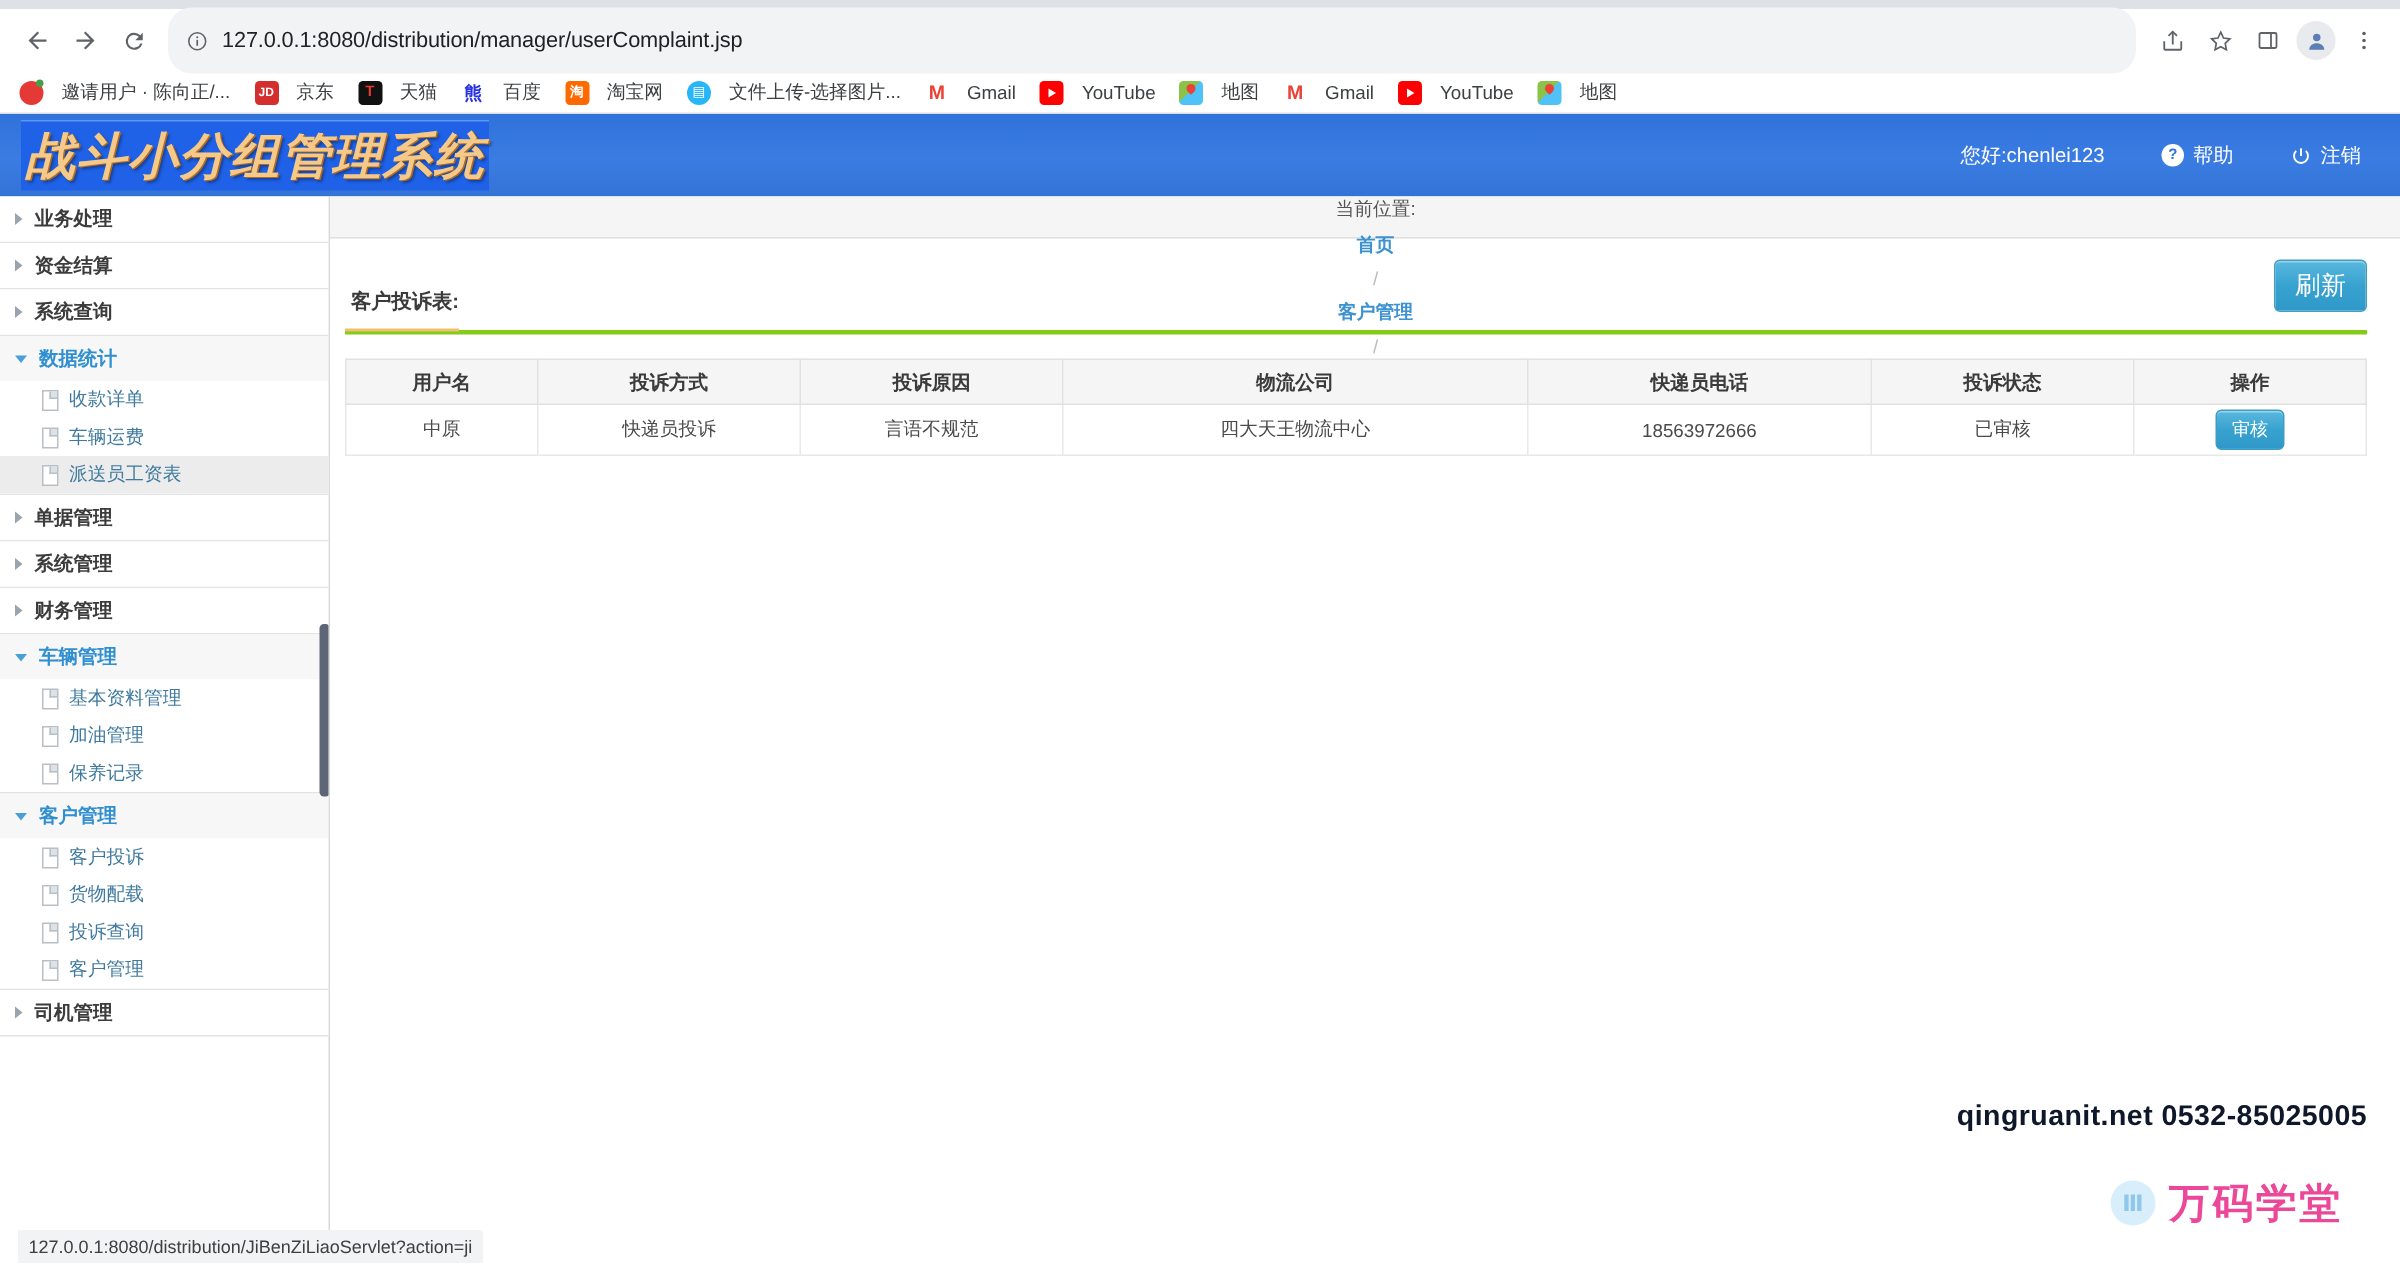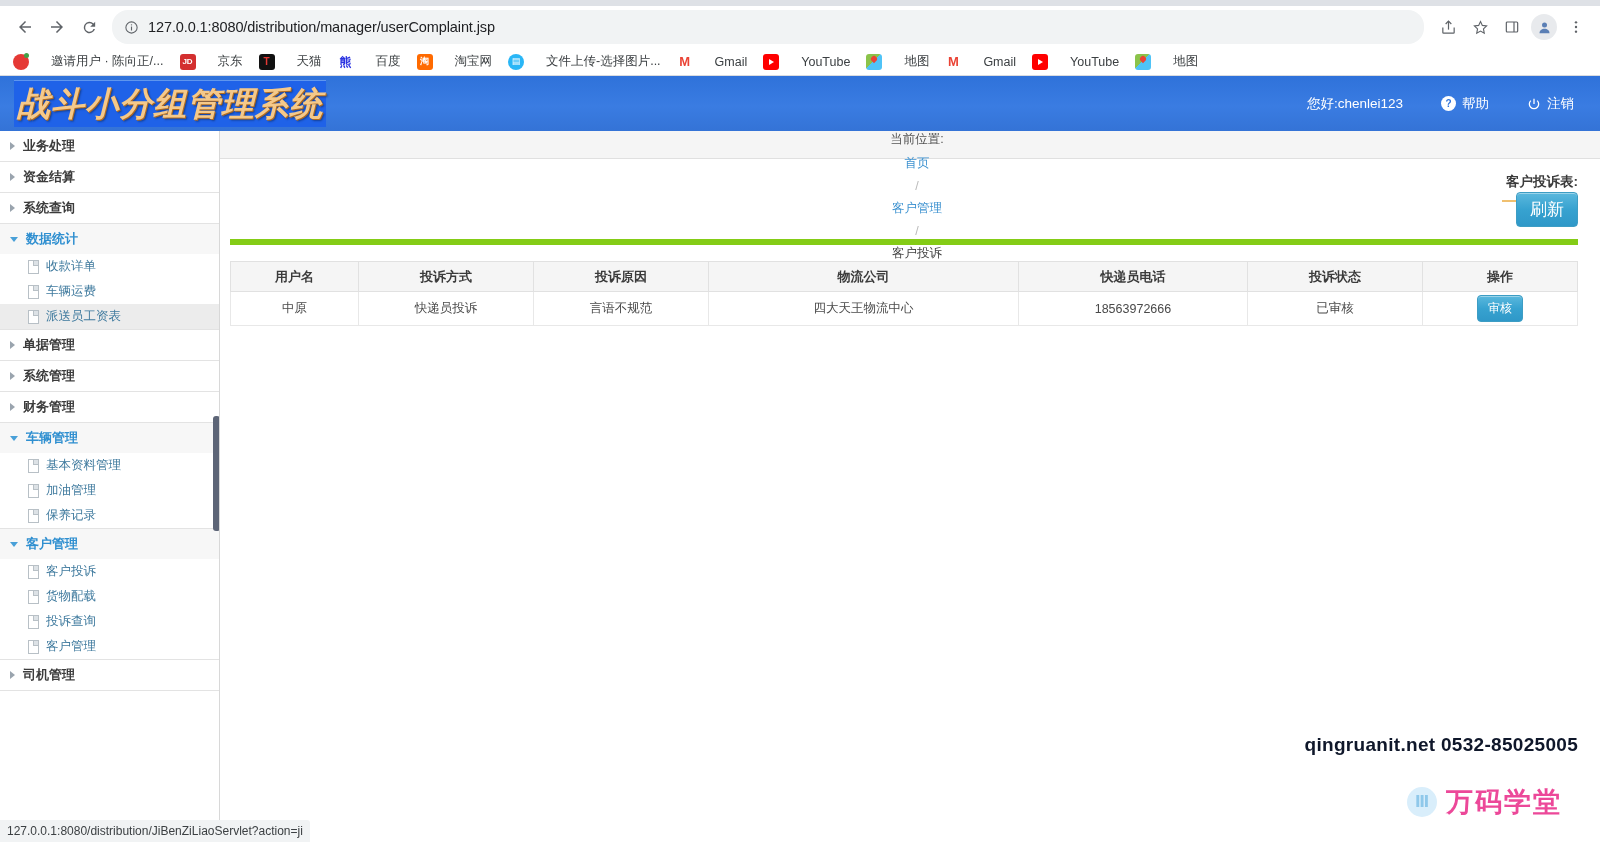--- a/index.html
+++ b/index.html
@@ -18,21 +18,21 @@
     height: 42px; background:#ffffff; display:flex; align-items:center;
     padding: 0 10px; gap: 2px; position:relative;
   }
   .navbtn {
     width: 30px; height: 30px; border-radius: 50%;
     display:flex; align-items:center; justify-content:center;
     color:#5f6368; font-size: 16px; cursor:pointer; flex:none;
   }
   .navbtn svg { display:block; }
   .omnibox {
-    flex: 1; height: 34px; background:#f1f3f4; border-radius: 16px;
+    flex: 1; height: 44px; background:#f1f3f4; border-radius: 16px;
     display:flex; align-items:center; padding: 0 12px; margin: 0 8px 0 6px;
     gap: 9px; min-width: 0;
   }
   .omnibox .urltext {
     font-size: 14.5px; color:#202124; white-space:nowrap; overflow:hidden;
     text-overflow:ellipsis; letter-spacing:-0.1px;
   }
   .tool-icons { display:flex; align-items:center; gap: 4px; flex:none; }
   .ticon {
     width: 28px; height:28px; display:flex; align-items:center; justify-content:center;
@@ -42,21 +42,21 @@
     width: 26px; height:26px; border-radius:50%; background:#e8eaed;
     display:flex;align-items:center;justify-content:center;
   }
 
   
   .bookmarks {
     height: 28px; display:flex; align-items:center; padding: 0 6px; gap: 2px;
     background:#fff; border-bottom: 1px solid #dadce0;
   }
   .bm {
-    display:flex; align-items:center; gap:22px; padding: 3px 7px;
+    display:flex; align-items:center; gap:12px; padding: 3px 7px;
     border-radius: 4px; cursor:pointer; white-space:nowrap;
   }
   .bm .lbl { font-size: 12.5px; color:#3c4043; }
   .fav {
     width: 16px; height: 16px; border-radius: 3px; flex:none;
     display:flex; align-items:center; justify-content:center;
     font-size: 9px; font-weight:bold; color:#fff; line-height:1;
   }
   .fav-invite { background:#e53935; border-radius:50%; position:relative; }
   .fav-invite::after{content:"";position:absolute;top:-1px;right:0px;width:5px;height:5px;background:#43a047;border-radius:50%;}
@@ -129,28 +129,28 @@
     background:#5d6577; border-radius:3px; cursor:pointer;
   }
 
   
   .content { flex:1; position:relative; background:#fff; overflow:hidden; }
   .crumb {
     height: 28px; background:#f5f5f5; border-bottom:1px solid #e0e0e0;
     display:flex; align-items:center; gap:7px; padding-left:14px;
     font-size: 12.5px; color:#555;flex-direction:column;
   }
-  .crumb a { color:#3d92d0; text-decoration:none; cursor:pointer; }
+  .crumb a { color:#3d92d0; text-decoration:none; cursor:pointer;font-weight:bold; }
   .crumb .sep { color:#bbb; }
   .crumb .cur { color:#444; }
 
   .panel { padding: 14px 22px 0 10px; position:relative; }
   .panel-head {
     display:flex; align-items:flex-end; justify-content:space-between;
-    border-bottom: 6px solid #84cc16; padding-bottom: 9px; position:relative;flex-direction:column;
+    border-bottom: 3px solid #84cc16; padding-bottom: 9px; position:relative;
   }
   .panel-title {
     font-size: 13.5px; font-weight:bold; color:#3b3b3b; padding: 0 0 9px 4px;
     border-bottom: 2px solid #f0c070; margin-bottom:-10px;
   }
   .btn-blue {
     display:inline-block; padding: 5px 13px; border-radius: 4px;
     background: linear-gradient(180deg,#5ab8dd 0%,#37a2d0 50%,#2f98c8 100%);
     border: 1px solid #3d9dc4; color:#fff; font-size:17px; cursor:pointer;
     box-shadow: inset 0 1px 0 rgba(255,255,255,.4);
@@ -189,21 +189,21 @@
   }
   .wm-badge {
     width:30px;height:30px;border-radius:50%;background:#d9eefb;
     display:flex;align-items:center;justify-content:center;
     color:#8fc8ea; font-size:15px; font-weight:bold;
   }
   .wm-logo-text { font-size: 27px; color:#ec4899; font-weight:bold; letter-spacing:2px; }
 
   
   .statusbar {
-    position:absolute; left:0; bottom:0; height: 22px;
+    position:absolute; left:12px; bottom:0; height: 22px;
     background:#f1f3f4; border-top-right-radius:3px;
     display:flex; align-items:center; padding: 0 7px;
     font-size: 12px; color:#3c4043; white-space:nowrap; z-index: 20;
   }
 </style>
 </head>
 <body>
 
 <div class="browser">
 

